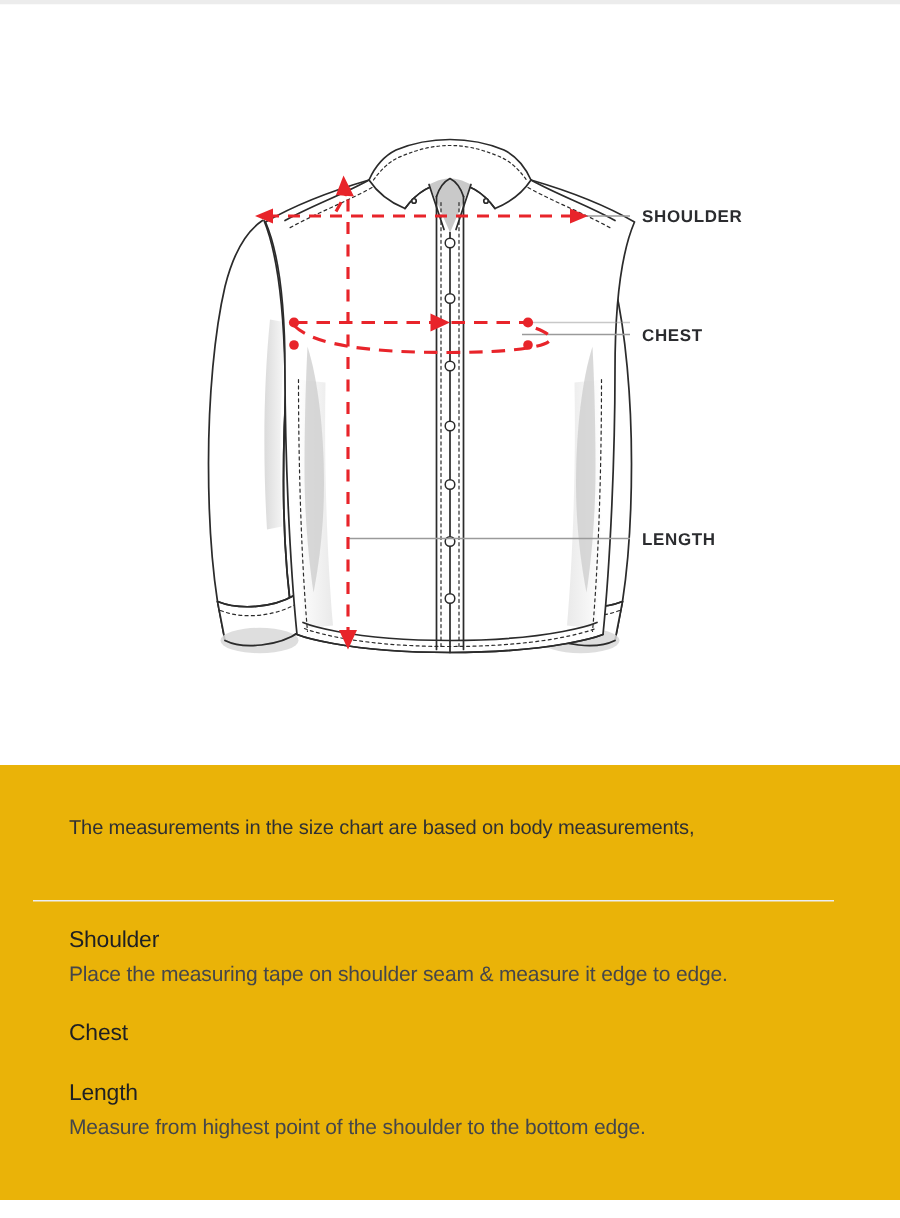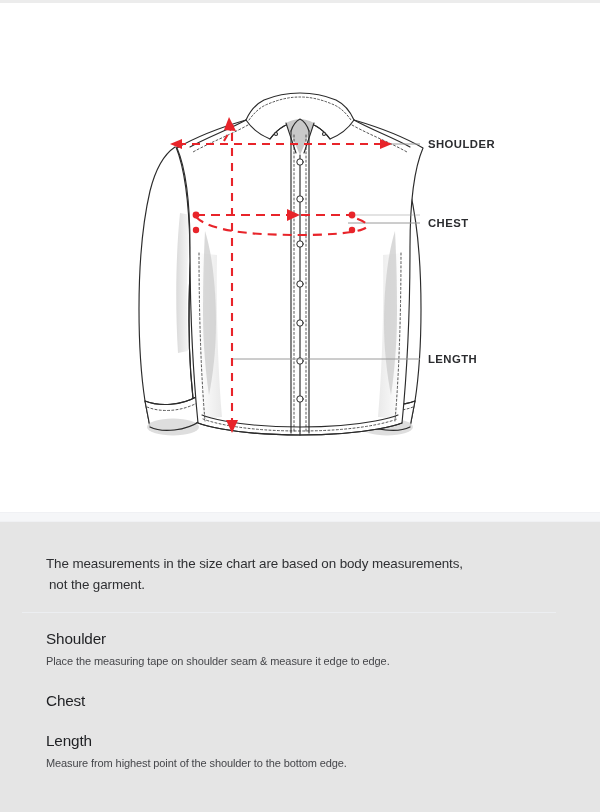--- a/index.html
+++ b/index.html
@@ -35,23 +35,23 @@
   .section-band {
     position: absolute; left: 0; top: 512px;
     width: 600px; height: 10px;
     background: #f5f6f8;
     border-top: 1px solid #f0f1f4;
     border-bottom: 1px solid #f0f1f4;
   }
 
   
   .content {
-    position: absolute; left: 0; top: 522px;
+    position: absolute; left: 0; top: 510px;
     width: 600px; height: 290px;
-    background: #e5e5e5;
+    background: #eab308;
   }
 
   .intro {
     position: absolute;
     left: 46px; top: 31px;
     width: 510px;
     font-size: 13.4px;
     line-height: 21px;
     color: #2f3033;
     letter-spacing: -0.1px;
@@ -72,21 +72,21 @@
   }
   .meas-item { padding: 0 0 0 46px; margin-bottom: 18px; }
   .meas-title {
     font-size: 15.3px;
     line-height: 22px;
     color: #1f2023;
     letter-spacing: -0.15px;
     margin-bottom: 1px;
   }
   .meas-desc {
-    font-size: 11px;
+    font-size: 14px;
     line-height: 21px;
     color: #45464a;
     letter-spacing: -0.1px;
     width: 520px;
   }
 
   
   .callout-text {
     font-family: "Liberation Sans", sans-serif;
     font-size: 11.3px;
@@ -286,21 +286,20 @@
       </g>
     </svg>
   </div>
 
   <div class="section-band"></div>
 
   <div class="content">
 
     <div class="intro">
       <span>The measurements in the size chart are based on body measurements,</span>
-      <span class="line2">not the garment.</span>
     </div>
 
     <div class="hr"></div>
 
     <div class="meas-list">
 
       <div class="meas-item">
         <div class="meas-title">Shoulder</div>
         <div class="meas-desc">Place the measuring tape on shoulder seam &amp; measure it edge to edge.</div>
       </div>

